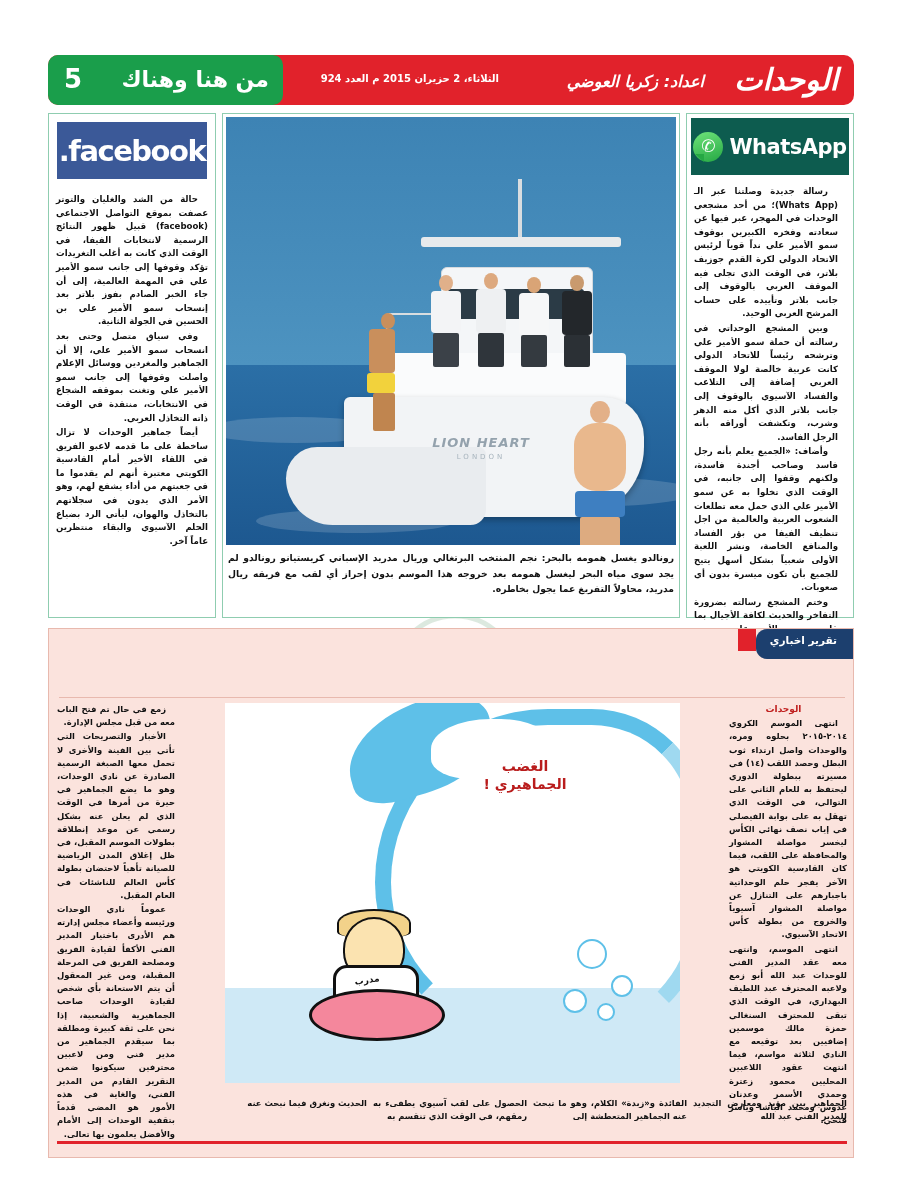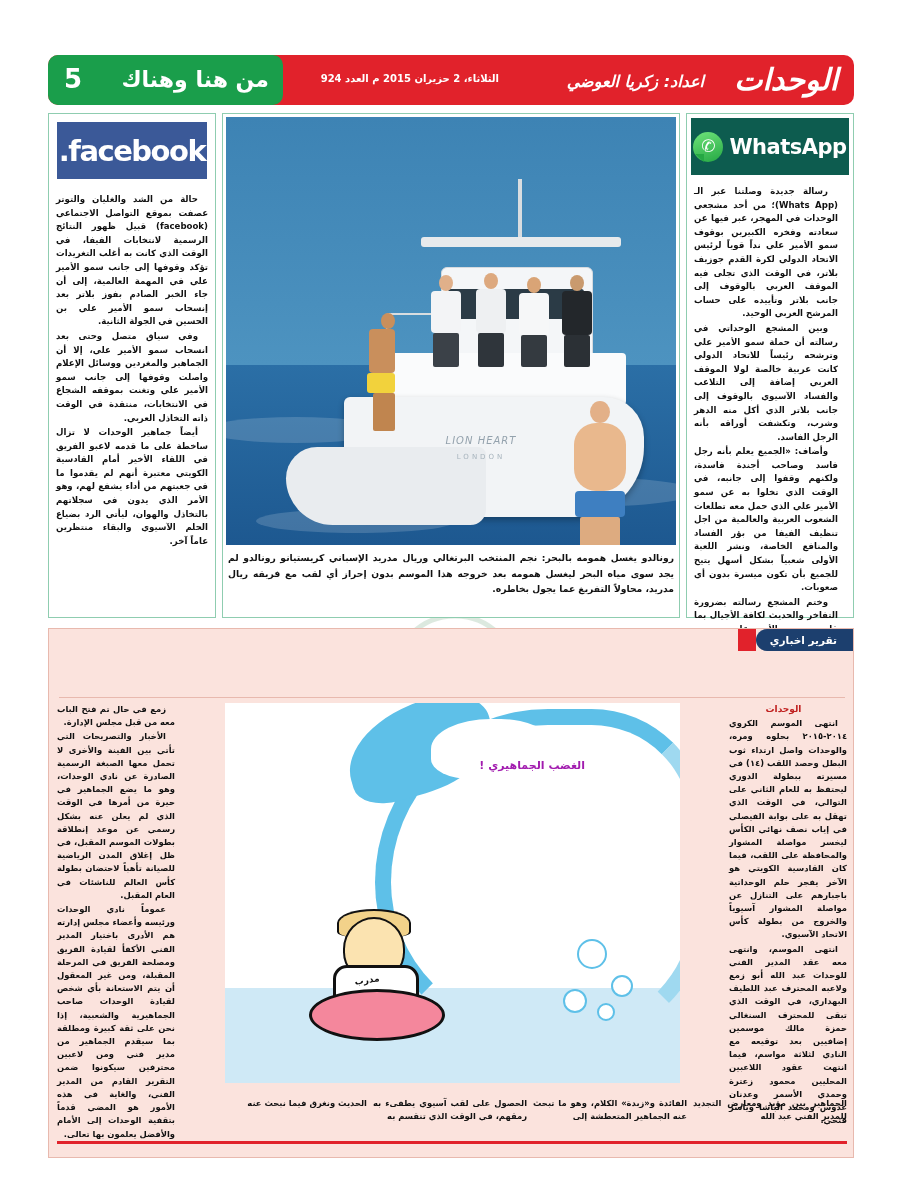--- a/index.html
+++ b/index.html
@@ -144,21 +144,21 @@
     background:#e7eaec;border-radius:3px;
   }
   .mast{position:absolute;left:292px;top:62px;width:4px;height:60px;background:#d9dde0;}
   .railing{
     position:absolute;left:160px;top:196px;width:70px;height:46px;
     border-left:2px solid #d9dde0;border-top:2px solid #d9dde0;
     border-bottom:2px solid #d9dde0;border-radius:3px;
   }
   .boatname{
     position:absolute;left:180px;top:318px;width:150px;
-    color:#94a2ad;font-size:10px;font-weight:normal;font-style:italic;
+    color:#94a2ad;font-size:13px;font-weight:bold;font-style:italic;
     letter-spacing:1px;text-align:center;
   }
   .boatsub{
     position:absolute;left:180px;top:336px;width:150px;
     color:#a7b4bd;font-size:7px;letter-spacing:3px;text-align:center;
   }
   .person{position:absolute;}
   .head{border-radius:50%;}
   .torso{border-radius:4px;}
   .legs{border-radius:2px;}
@@ -167,21 +167,21 @@
   .report{
     position:absolute;left:48px;top:628px;width:806px;height:530px;
     background:#fbe3dd;border:1px solid #e8b9ae;box-sizing:border-box;
   }
   .report-badge-wrap{
     position:absolute;right:0px;top:0px;height:22px;display:flex;
   }
   .badge-red{width:18px;height:22px;background:#e1222b;}
   .badge-blue{
     height:22px;background:#1c3f6e;border-radius:11px 0 0 11px;
-    padding:0 16px 0 14px;display:flex;align-items:center;
+    padding:0 16px 8px 14px;display:flex;align-items:center;
   }
   .badge-blue span{color:#fff;font-size:10.5px;font-weight:bold;}
   .report-headline{
     position:absolute;right:22px;top:30px;width:760px;
     text-align:right;color:#1a8a4a;font-size:25px;font-weight:bold;
     line-height:32px;
   }
   .rule-under-head{
     position:absolute;left:10px;top:68px;width:786px;height:1px;background:#e8b9ae;
   }
@@ -213,22 +213,22 @@
   .wave-crest{
     position:absolute;left:120px;top:0px;width:150px;height:90px;
     background:#5ec0e8;border-radius:70% 40% 60% 30%;
     transform:rotate(-16deg);
   }
   .wave-lip{
     position:absolute;left:206px;top:16px;width:120px;height:60px;
     background:#ffffff;border-radius:60% 50% 70% 40%;
   }
   .wave-text{
-    position:absolute;left:240px;top:54px;width:120px;
-    font-size:11px;font-weight:bold;color:#a21caf;line-height:18px;
+    position:absolute;left:240px;top:54px;width:120px;text-align:center;
+    font-size:14px;font-weight:bold;color:#b91c1c;line-height:18px;
   }
   .swimmer-head{
     position:absolute;left:118px;top:214px;width:58px;height:60px;
     background:#fbe3b0;border-radius:50% 50% 45% 45%;border:2.5px solid #111;
   }
   .hair{
     position:absolute;left:112px;top:206px;width:70px;height:26px;
     background:#f2d28a;border-radius:50% 50% 20% 20%;border:2.5px solid #111;
     border-bottom:none;
   }

